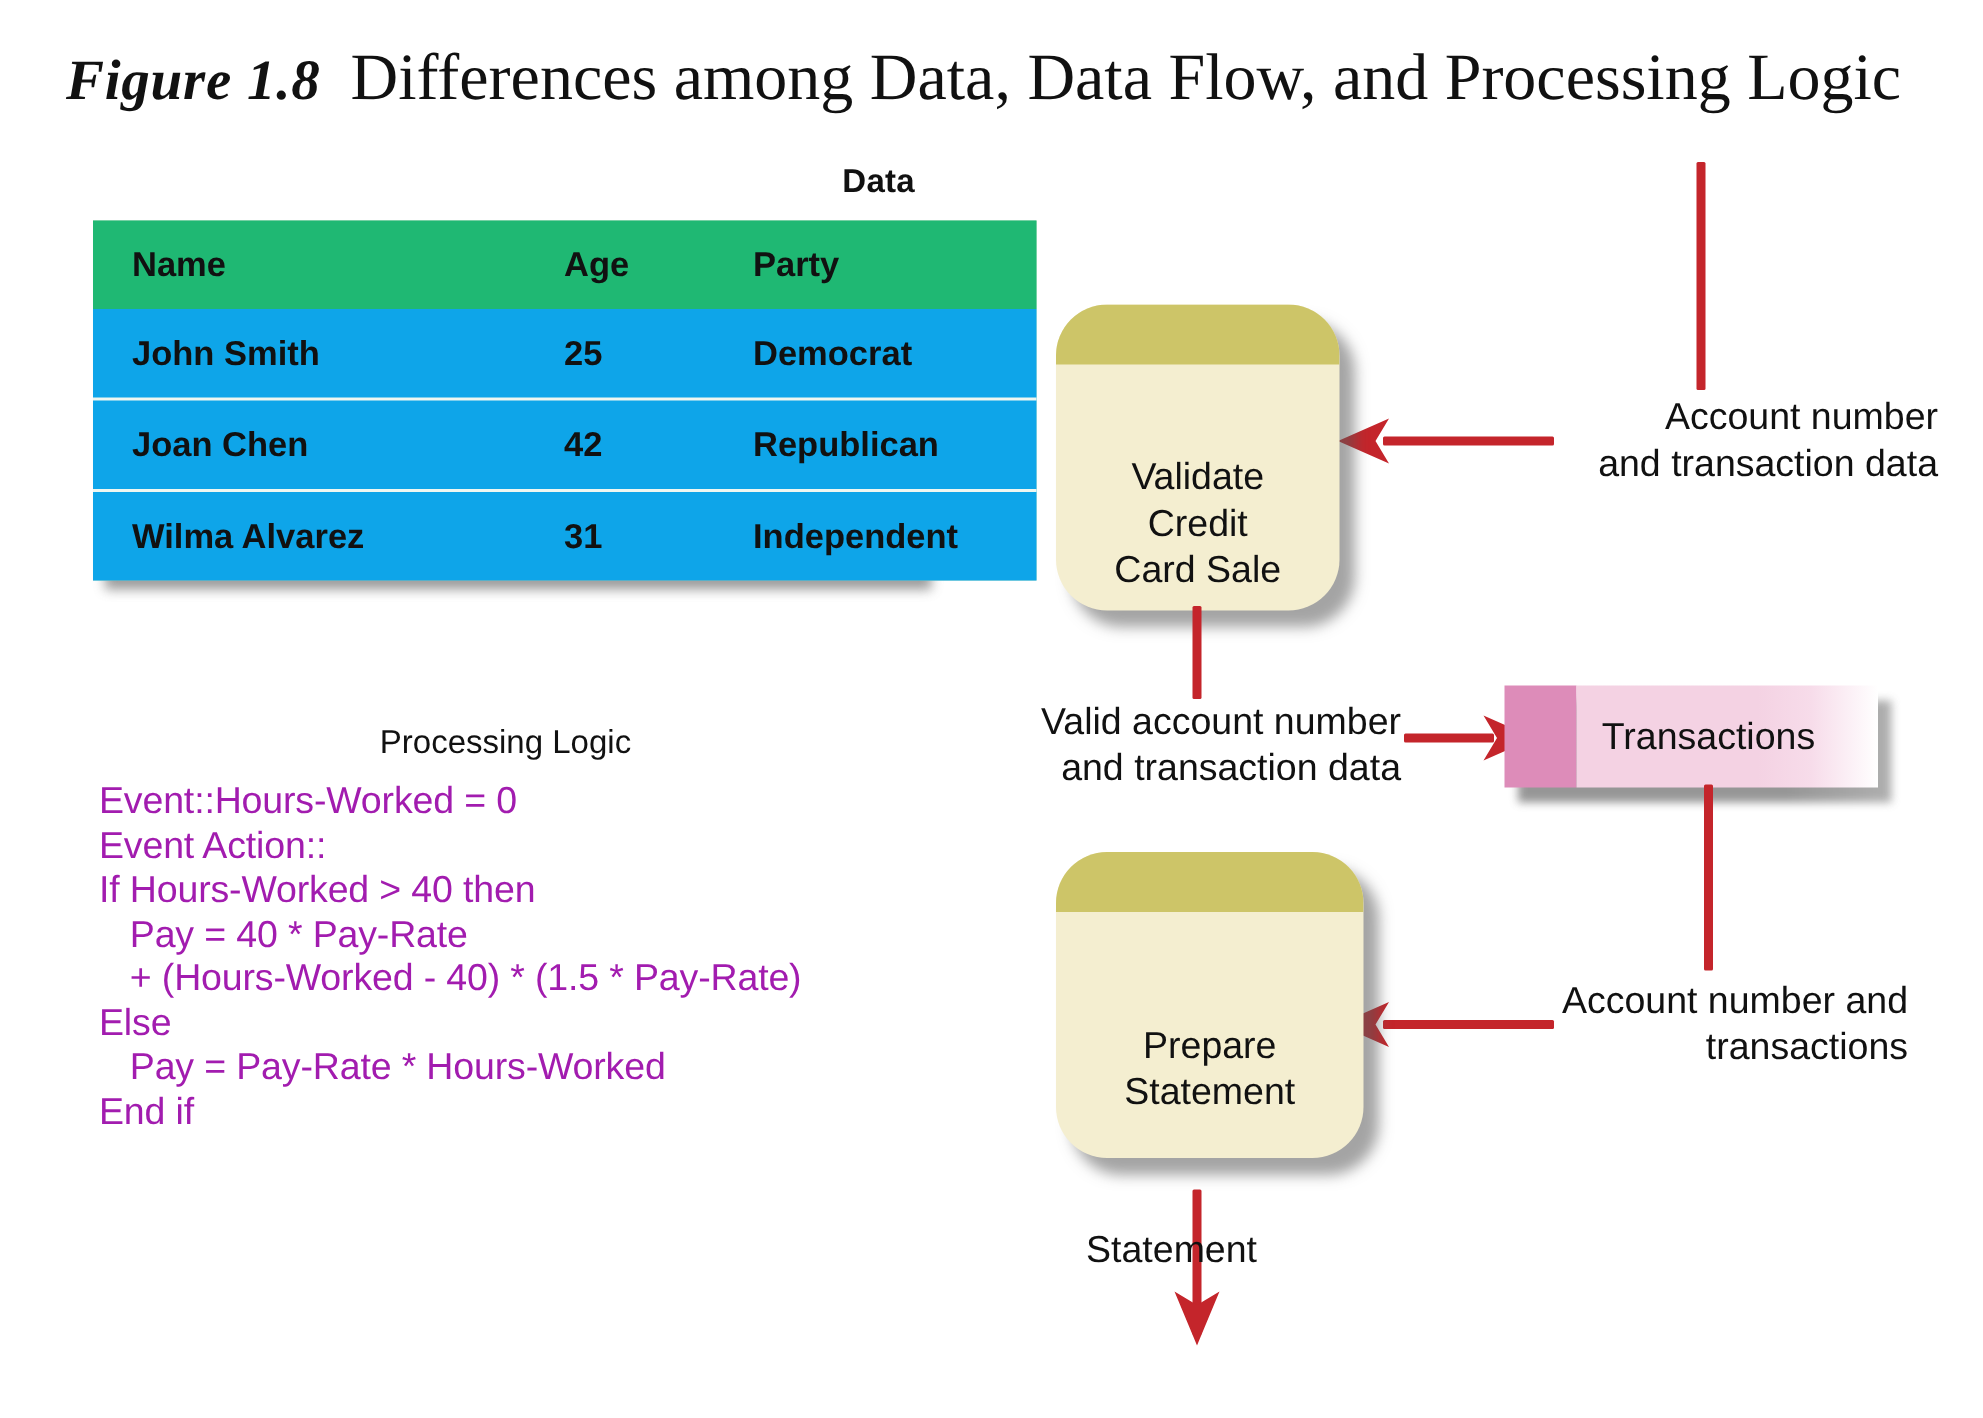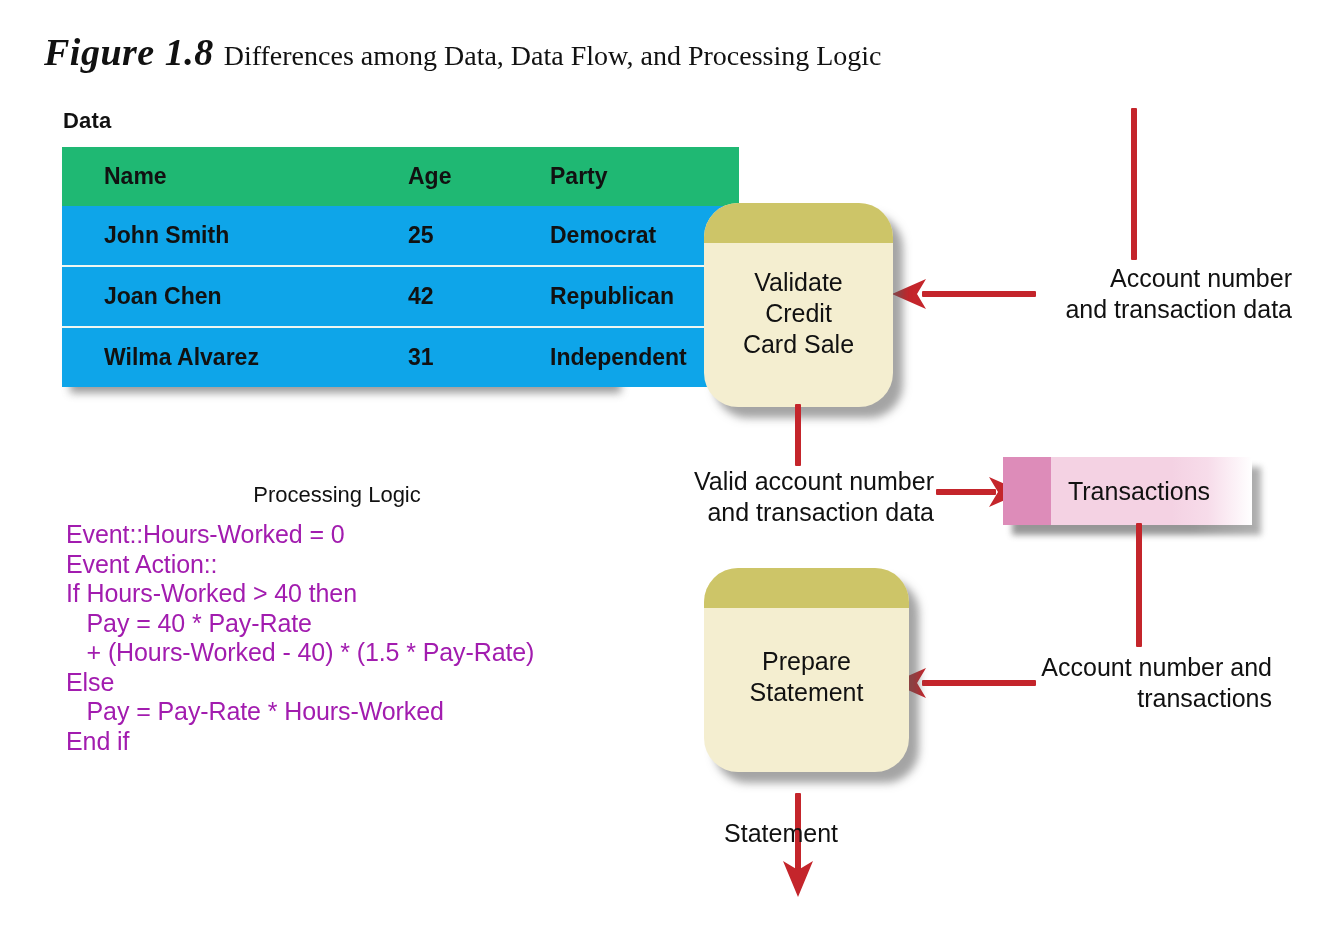--- a/index.html
+++ b/index.html
@@ -30,31 +30,31 @@
     white-space: nowrap;
   }
   #figure-title .fig-num {
     font-weight: bold;
     font-size: 38px;
     letter-spacing: 0.5px;
     font-style: italic;
   }
   #figure-title .fig-cap {
     font-weight: normal;
-    font-size: 28px;
-    margin-left: 10px;
+    font-size: 44px;
+    margin-left: 20px;
   }
 
   
   #data-caption {
     position: absolute;
     left: 63px;
     top: 108px;
     width: 547px;
-    text-align: left;
+    text-align: right;
     font-size: 22px;
     font-weight: bold;
     letter-spacing: 0.2px;
   }
   #data-table-wrap {
     position: absolute;
     left: 62px;
     top: 147px;
     width: 551px;
     height: 238px;
@@ -77,21 +77,21 @@
     height: 238px;
     border-collapse: collapse;
     table-layout: fixed;
     background: #9fd5b0;
   }
   #data-table th, #data-table td {
     font-size: 23px;
     font-weight: bold;
     color: #111;
     text-align: left;
-    padding: 0 0 0 42px;
+    padding: 0 0 0 26px;
     height: 59px;
     vertical-align: middle;
     border: 0;
   }
   #data-table thead tr {
     background: #1fb873;
   }
   #data-table tbody tr {
     background: #0ea5e9;
     border-top: 2px solid #eef7f1;
@@ -142,20 +142,21 @@
   }
   .process-box .ptext {
     position: absolute;
     left: 0;
     width: 100%;
     text-align: center;
     font-size: 25px;
     font-weight: normal;
     line-height: 31px;
     color: #111;
+    margin-top: 36px;
   }
 
   #box-validate {
     left: 704px;
     top: 203px;
     width: 189px;
     height: 204px;
   }
   #box-validate .ptext { top: 64px; }
 

